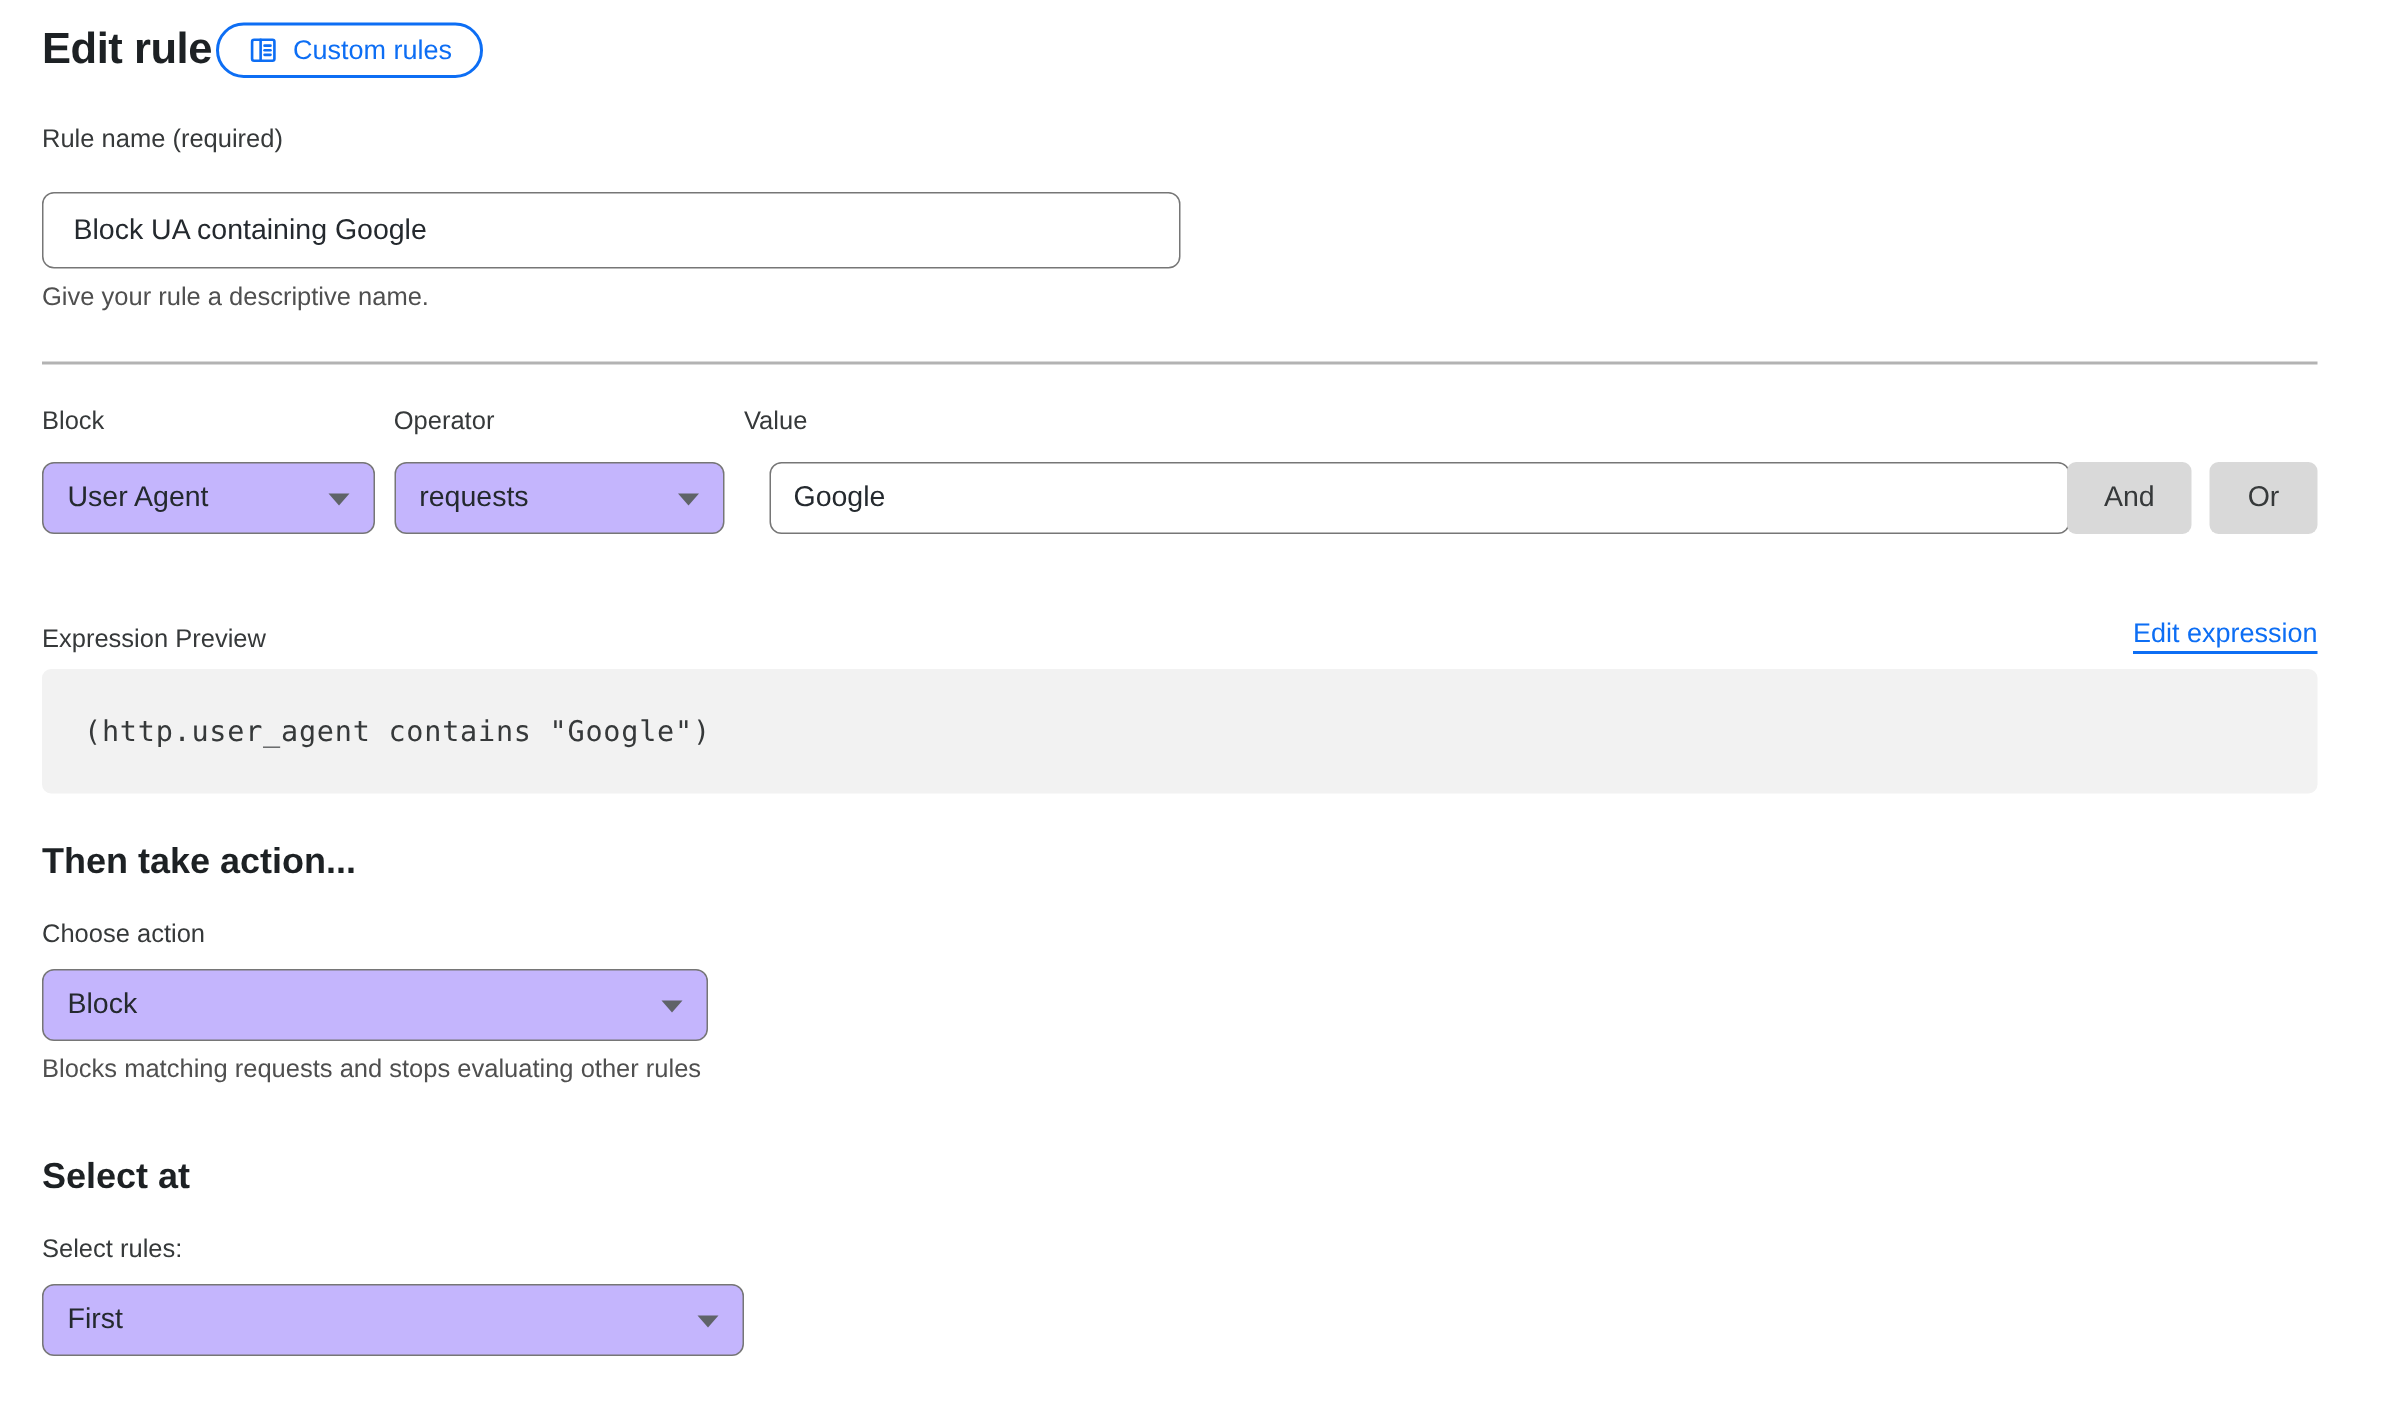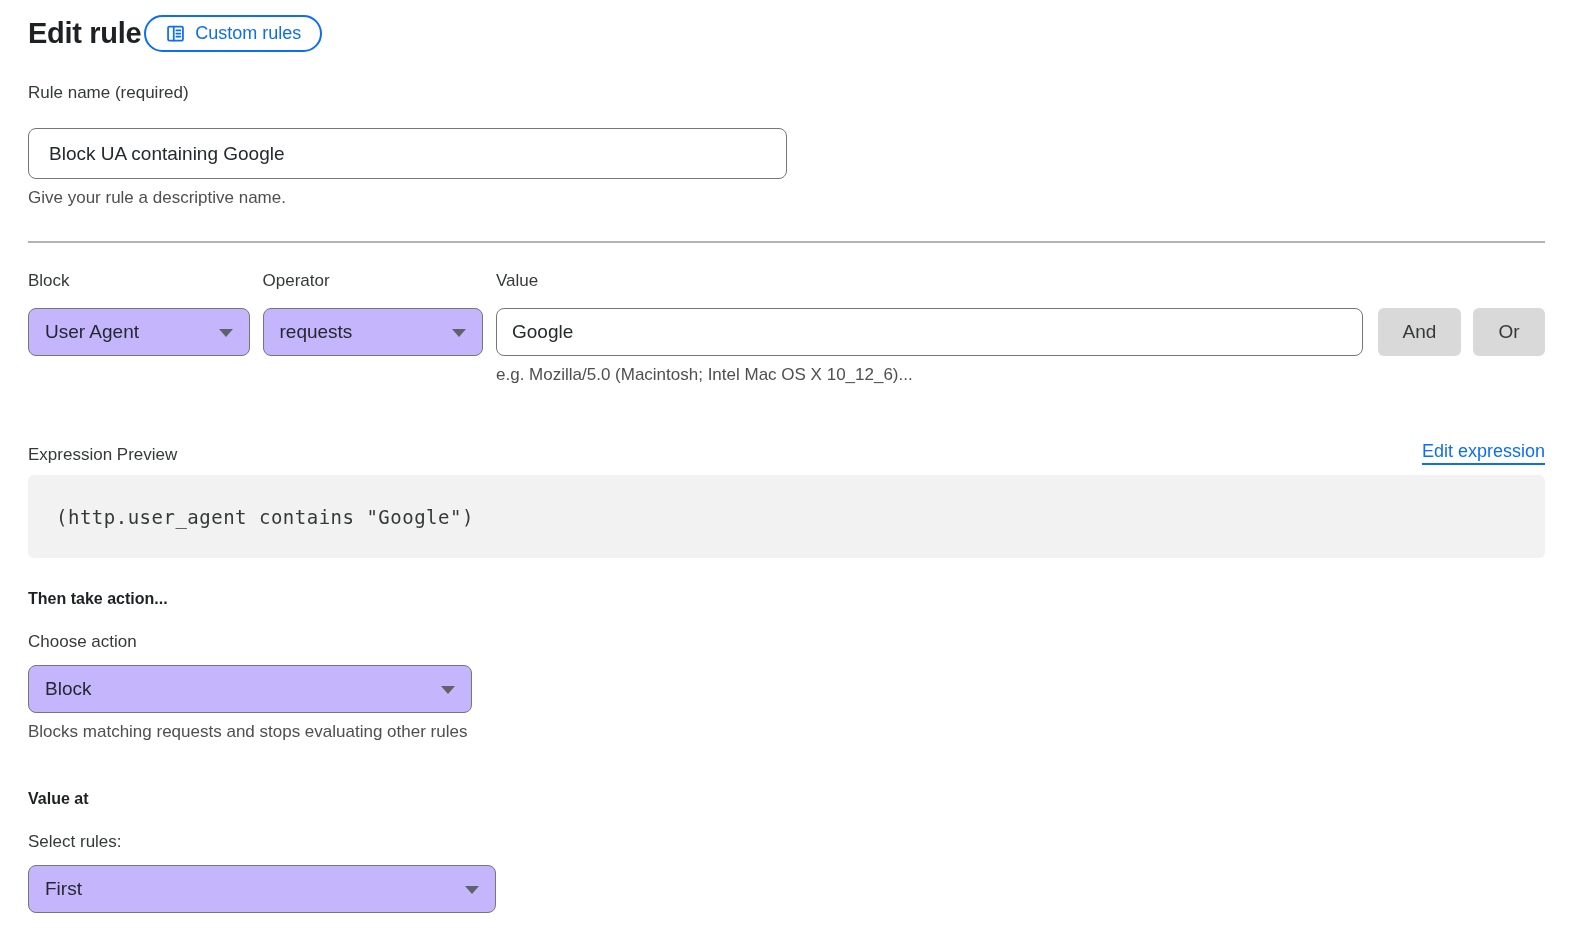--- a/index.html
+++ b/index.html
@@ -59,21 +59,21 @@
   .combobox{
     position:relative;height:48px;border:1px solid var(--border);border-radius:8px;
     display:flex;align-items:center;padding:0 40px 0 16px;
     font-size:19px;color:#24292e;background:#c4b5fd;cursor:pointer;user-select:none;
   }
   .chevron{
     position:absolute;right:16px;top:50%;transform:translateY(-3px);
     width:0;height:0;border-left:7px solid transparent;border-right:7px solid transparent;
     border-top:8px solid #5f6368;
   }
-  .value-input{width:867px;height:48px;}
+  .value-input{width:867px;height:48px;margin-left:17px;}
   .value-help{margin-top:9px;}
 
   .logic-btn{
     border:none;border-radius:6px;background:var(--btn-gray);
     height:48px;font-size:19px;color:#36393a;cursor:pointer;
     font-family:"Liberation Sans","DejaVu Sans",sans-serif;
   }
   .and-btn{width:83px;}
   .or-btn{width:72px;}
 
@@ -87,21 +87,21 @@
   .code-block{
     margin-top:10px;background:var(--code-bg);border-radius:6px;
     height:83px;display:flex;align-items:center;padding:0 28px;
   }
   .code-text{
     font-family:"DejaVu Sans Mono","Liberation Mono",monospace;
     font-size:19px;color:#36393a;letter-spacing:0.5px;
   }
 
   
-  .section-heading{font-size:16px;font-weight:700;color:#1d2124;}
+  .section-heading{font-size:24px;font-weight:700;color:#1d2124;}
   .action-heading{margin-top:32px;}
   .action-label{margin-top:24px;}
   .action-combo{width:444px;margin-top:13px;}
   .action-help{margin-top:9px;}
 
   
   .place-heading{margin-top:48px;}
   .order-label{margin-top:24px;}
   .order-combo{width:468px;margin-top:13px;}
 </style>
@@ -146,21 +146,20 @@
       <div class="field-label">Operator</div>
       <div class="combobox">
         <span>requests</span>
         <span class="chevron"></span>
       </div>
     </div>
 
     <div class="cond-col col-value">
       <div class="field-label">Value</div>
       <input class="text-input value-input" type="text" value="Google" style="">
-      <div class="helper value-help">e.g. Mozilla/5.0 (Macintosh; Intel Mac OS X 10_12_6)...</div>
     </div>
 
     <div class="logic-col">
       <button class="logic-btn and-btn">And</button>
       <button class="logic-btn or-btn">Or</button>
     </div>
 
   </div>
 
   <div class="expr-row">
@@ -172,20 +171,20 @@
   </div>
 
   <h2 class="section-heading action-heading">Then take action...</h2>
   <div class="field-label action-label">Choose action</div>
   <div class="combobox action-combo">
     <span>Block</span>
     <span class="chevron"></span>
   </div>
   <div class="helper action-help">Blocks matching requests and stops evaluating other rules</div>
 
-  <h2 class="section-heading place-heading">Value at</h2>
+  <h2 class="section-heading place-heading">Select at</h2>
   <div class="field-label order-label">Select rules:</div>
   <div class="combobox order-combo">
     <span>First</span>
     <span class="chevron"></span>
   </div>
 
 </div>
 
 </body></html>

